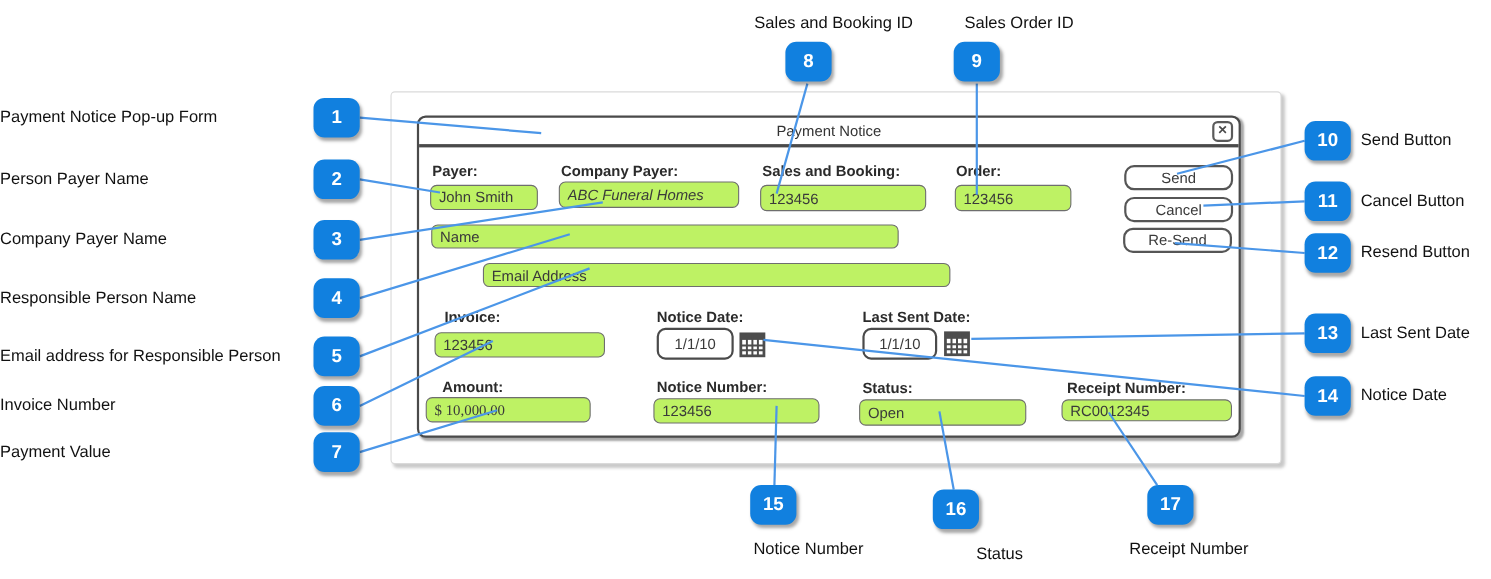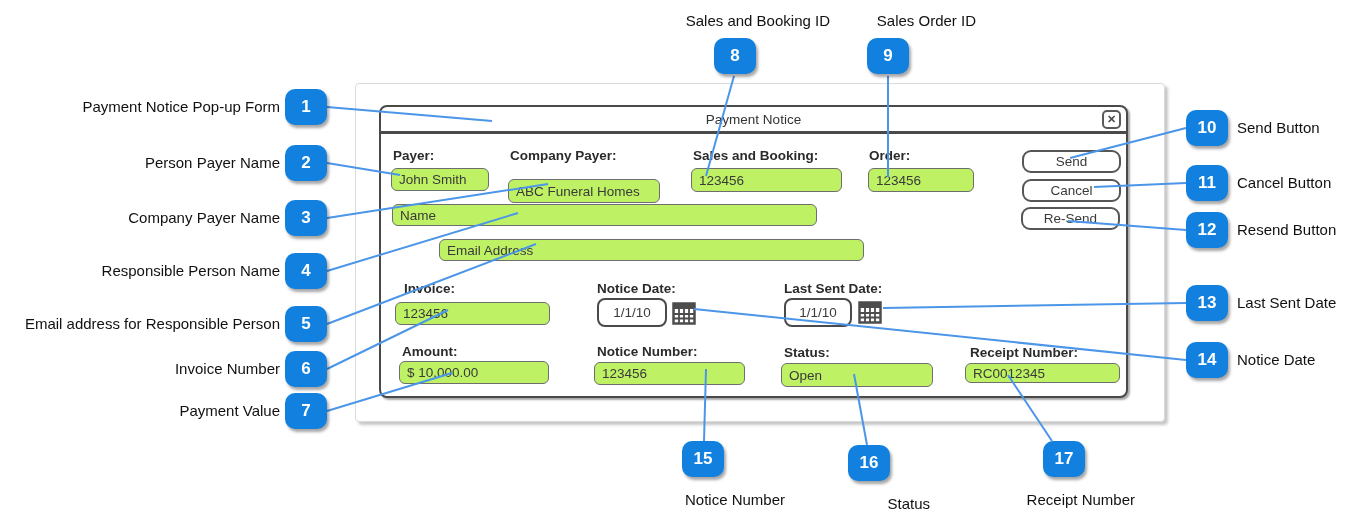--- a/index.html
+++ b/index.html
@@ -36,41 +36,41 @@
   .calicon{ position:absolute; width:26px; height:27px; cursor:pointer; }
 
   
   .lines{ position:absolute; left:0; top:0; width:1355px; height:526px; pointer-events:none; z-index:5; }
   .co-line{ stroke:var(--line); stroke-width:2; fill:none; }
   .badge{ position:absolute; width:42px; height:36px; border-radius:10px; background:var(--badge);
           color:#fff; font-size:17px; font-weight:bold; display:flex; align-items:center;
           justify-content:center; box-shadow:2px 3px 3px rgba(0,0,0,.35); z-index:10; }
   .co-label{ position:absolute; font-size:15px; color:#111; line-height:20px; height:20px;
              white-space:nowrap; z-index:10; }
-  .lab-left{ left:0; width:280px; text-align:right; }
+  .lab-left{ left:0; width:280px; }
   .lab-right{ left:1237px; text-align:left; }
   .lab-center{ text-align:right; }
 </style>
 </head>
 <body>
 
 <div class="stage">
 
   <div class="panel"></div>
 
   <div class="dialog">
     <div class="titlebar">
       <span>Payment Notice</span>
       <button class="closebtn">✕</button>
     </div>
 
     <div class="flabel" style="left:12px;top:41px">Payer:</div>
     <input class="fld" style="left: 10px; top: 61px; width: 98px; height: 23px;" readonly="" value="John Smith">
     <div class="flabel" style="left:129px;top:41px">Company Payer:</div>
-    <input class="fld" style="left: 127px; top: 72px; width: 152px; height: 24px;" readonly="" value="ABC Funeral Homes">
+    <input class="fld" style="left: 127px; top: 58px; width: 164px; height: 24px; font-style: italic;" readonly="" value="ABC Funeral Homes">
     <div class="flabel" style="left:312px;top:41px">Sales and Booking:</div>
     <input class="fld" style="left: 310px; top: 61px; width: 151px; height: 24px;" readonly="" value="123456">
     <div class="flabel" style="left:488px;top:41px">Order:</div>
     <input class="fld" style="left: 487px; top: 61px; width: 106px; height: 24px;" readonly="" value="123456">
 
     <button class="wfbtn" style="left:641px;top:43px">Send</button>
     <button class="wfbtn" style="left:641px;top:72px">Cancel</button>
     <button class="wfbtn" style="left:640px;top:100px">Re-Send</button>
 
     <input class="fld" style="left: 11px; top: 97px; width: 425px; height: 22px;" readonly="" value="Name">
@@ -89,21 +89,21 @@
 
     <div class="flabel" style="left:403px;top:174px">Last Sent Date:</div>
     <input class="fld-date" style="left: 403px; top: 191px; width: 68px; height: 29px;" readonly="" value="1/1/10">
     <svg class="calicon" style="left:476px;top:192px" viewBox="0 0 26 27">
       <rect x="2.5" y="3.5" width="21" height="20" fill="#fff" stroke="#4d4d4d" stroke-width="2.5"></rect>
       <rect x="2.5" y="3.5" width="21" height="5.5" fill="#4d4d4d"></rect>
       <path d="M8 4 V23 M13 4 V23 M18 4 V23 M3 14 H23 M3 18.5 H23" stroke="#4d4d4d" stroke-width="1.8" fill="none"></path>
     </svg>
 
     <div class="flabel" style="left:21px;top:237px">Amount:</div>
-    <input class="fld" style="left: 18px; top: 254px; width: 150px; height: 23px;" readonly="" value="$ 10,000.00">
+    <input class="fld" style="left: 6px; top: 254px; width: 150px; height: 23px; font-family: Liberation Serif, serif;" readonly="" value="$ 10,000.00">
     <div class="flabel" style="left:216px;top:237px">Notice Number:</div>
     <input class="fld" style="left: 213px; top: 255px; width: 151px; height: 23px;" readonly="" value="123456">
     <div class="flabel" style="left:403px;top:238px">Status:</div>
     <input class="fld" style="left: 400px; top: 256px; width: 152px; height: 24px;" readonly="" value="Open">
     <div class="flabel" style="left:589px;top:238px">Receipt Number:</div>
     <input class="fld" style="left: 584px; top: 256px; width: 155px; height: 20px;" readonly="" value="RC0012345">
   </div>
 
   <svg class="lines">
     <line class="co-line" x1="492" y1="121" x2="327" y2="107"></line>

